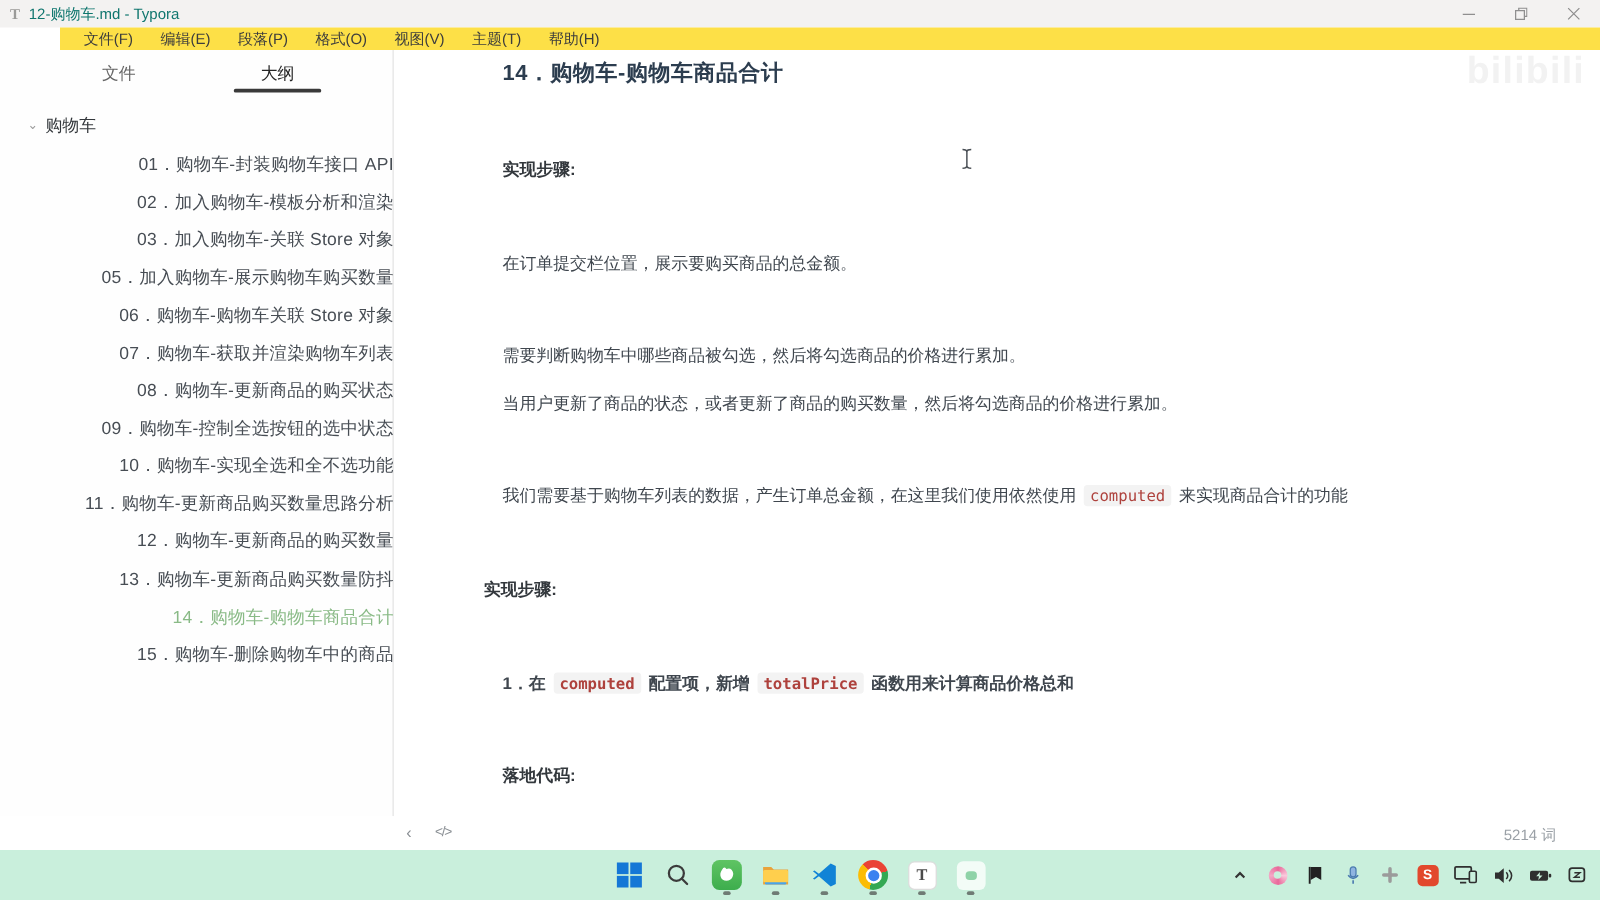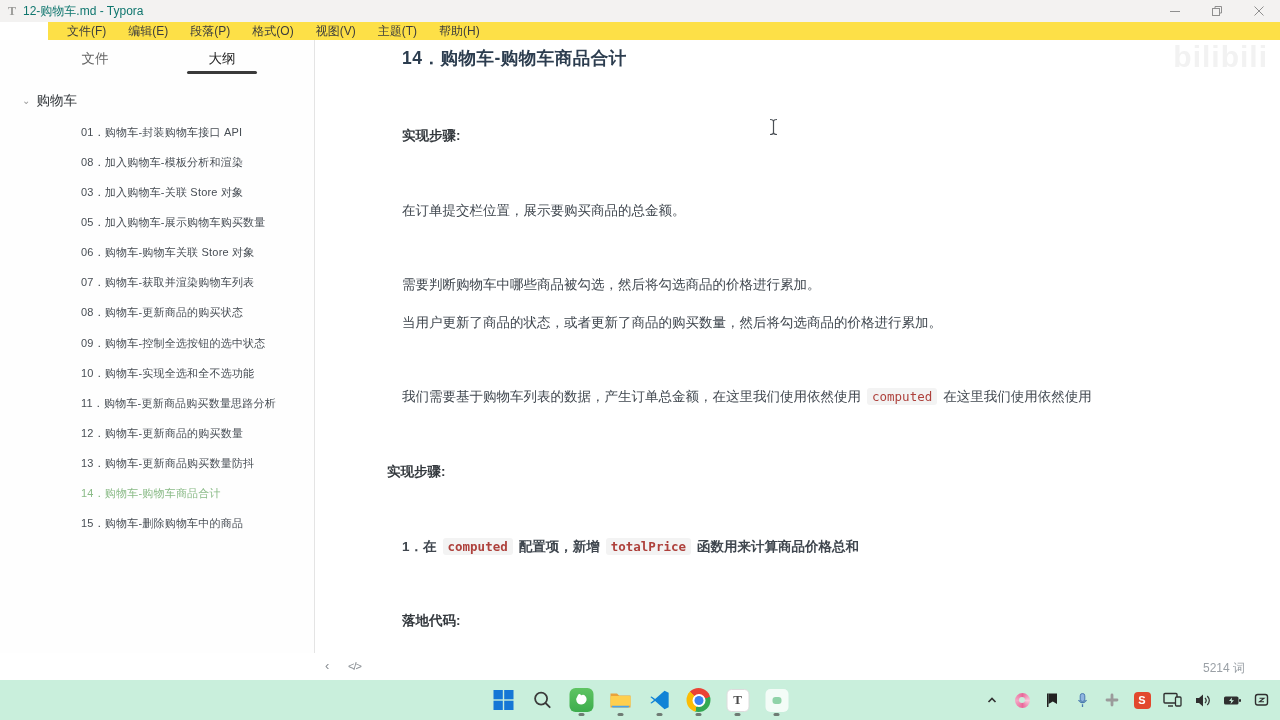--- a/index.html
+++ b/index.html
@@ -24,21 +24,21 @@
   .side-tabs { position:relative; height:38px; }
   .side-tab { position:absolute; top:10px; width:70px; text-align:center; font-size:13.5px; color:#666; }
   .side-tab.active { color:#262626; }
   .tab-files { left:60px; }
   .tab-outline { left:187px; }
   .tab-underline { position:absolute; left:187px; top:31px; width:70px; height:3px; background:#3a3a3a; border-radius:2px; }
   .outline-root { position:absolute; left:22px; top:52px; display:flex; align-items:center; font-size:13.5px; color:#33373b; }
   .chev { color:#9b9b9b; font-size:10px; margin-right:6px; transform:translateY(-1px); }
   .outline-list { position:absolute; left:0; top:77px; width:315px; list-style:none; }
   .outline-item { height:30.15px; display:flex; align-items:center; padding-left:81px;
-    font-size:11px; color:#474d54; white-space:nowrap; letter-spacing:.2px; cursor:pointer; }
+    font-size:14px; color:#474d54; white-space:nowrap; letter-spacing:.2px; cursor:pointer;justify-content:flex-end; }
   .outline-item.active { color:#89ba86; }
 
   
   .editor { position:absolute; left:316px; top:40px; width:964px; height:613px; background:#fff; }
   .abs { position:absolute; white-space:nowrap; }
   .h1 { left:86px; top:6px; font-size:17.5px; font-weight:bold; color:#2c3d4f; letter-spacing:.5px; }
   .blabel { font-weight:bold; color:#33383d; font-size:13.5px; }
   .para { color:#3f464e; font-size:13.5px; }
   .lbl-analysis { left:86px; top:87px; }
   .p1 { left:86px; top:162px; }
@@ -140,21 +140,21 @@
       <span class="chev">⌄</span>
       <span>购物车</span>
     </div>
     <ul class="outline-list">
 
         <li class="outline-item">
           <span>01．购物车-封装购物车接口 API</span>
         </li>
 
         <li class="outline-item">
-          <span>08．加入购物车-模板分析和渲染</span>
+          <span>02．加入购物车-模板分析和渲染</span>
         </li>
 
         <li class="outline-item">
           <span>03．加入购物车-关联 Store 对象</span>
         </li>
 
 
         <li class="outline-item">
           <span>05．加入购物车-展示购物车购买数量</span>
         </li>
@@ -206,21 +206,21 @@
 
     <h1 class="abs h1">14．购物车-购物车商品合计</h1>
 
     <div class="abs blabel lbl-analysis">实现步骤:</div>
 
     <div class="abs para p1">在订单提交栏位置，展示要购买商品的总金额。</div>
     <div class="abs para p2">需要判断购物车中哪些商品被勾选，然后将勾选商品的价格进行累加。</div>
     <div class="abs para p3">当用户更新了商品的状态，或者更新了商品的购买数量，然后将勾选商品的价格进行累加。</div>
 
     <div class="abs para p4">
-      <span>我们需要基于购物车列表的数据，产生订单总金额，在这里我们使用依然使用</span><code class="inline">computed</code><span>在这里我们使用依然使用</span>
+      <span>我们需要基于购物车列表的数据，产生订单总金额，在这里我们使用依然使用</span><code class="inline">computed</code><span>来实现商品合计的功能</span>
     </div>
 
     <div class="abs blabel lbl-steps">实现步骤:</div>
 
     <div class="abs para li1">
       <span>1．在</span><code class="inline">computed</code><span>配置项，新增</span><code class="inline">totalPrice</code><span>函数用来计算商品价格总和</span>
     </div>
 
     <div class="abs blabel lbl-code">落地代码:</div>
 

